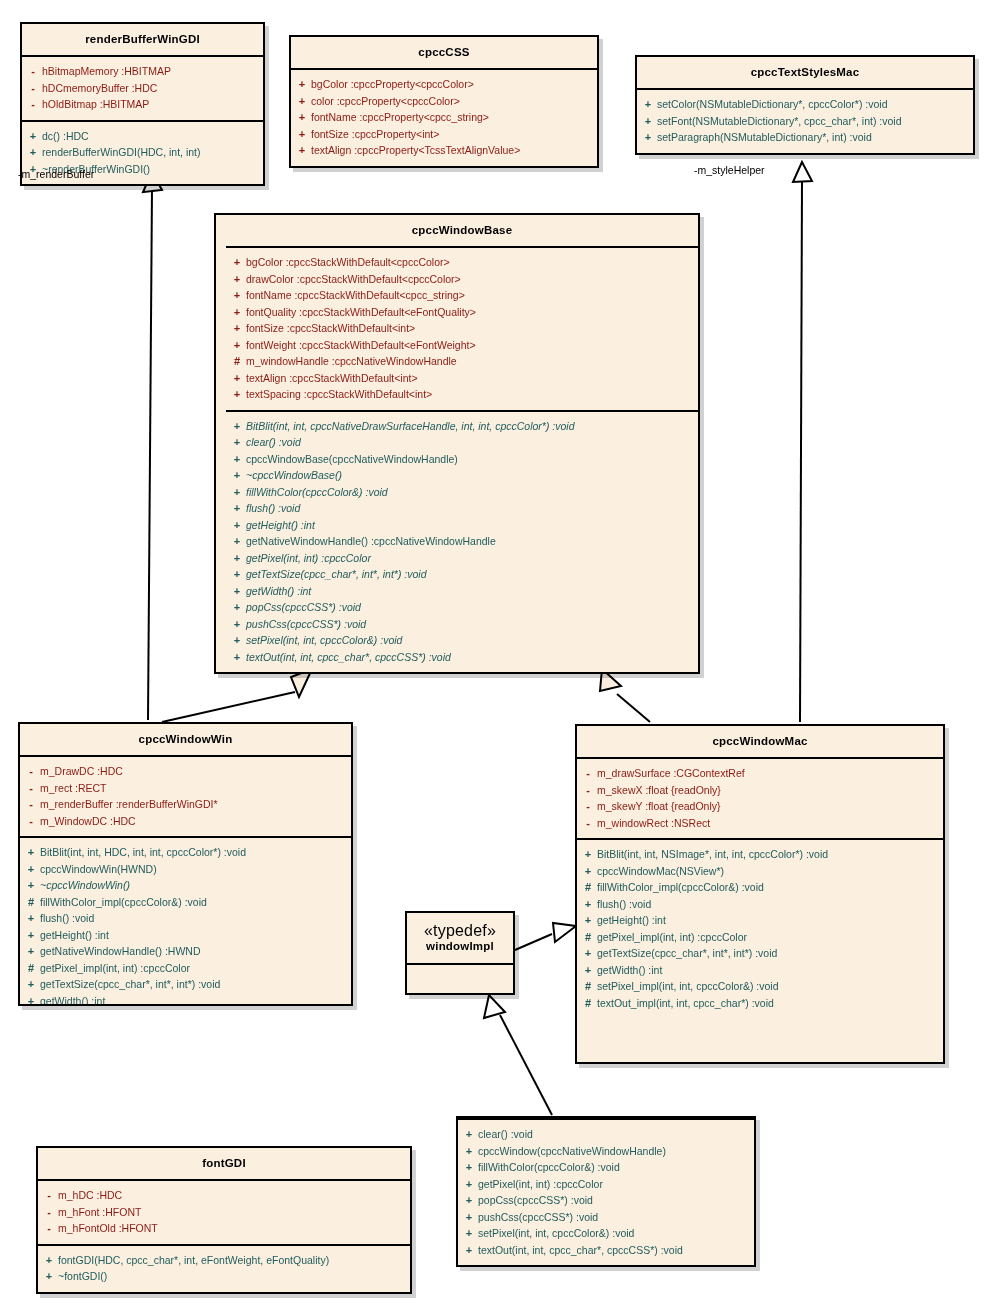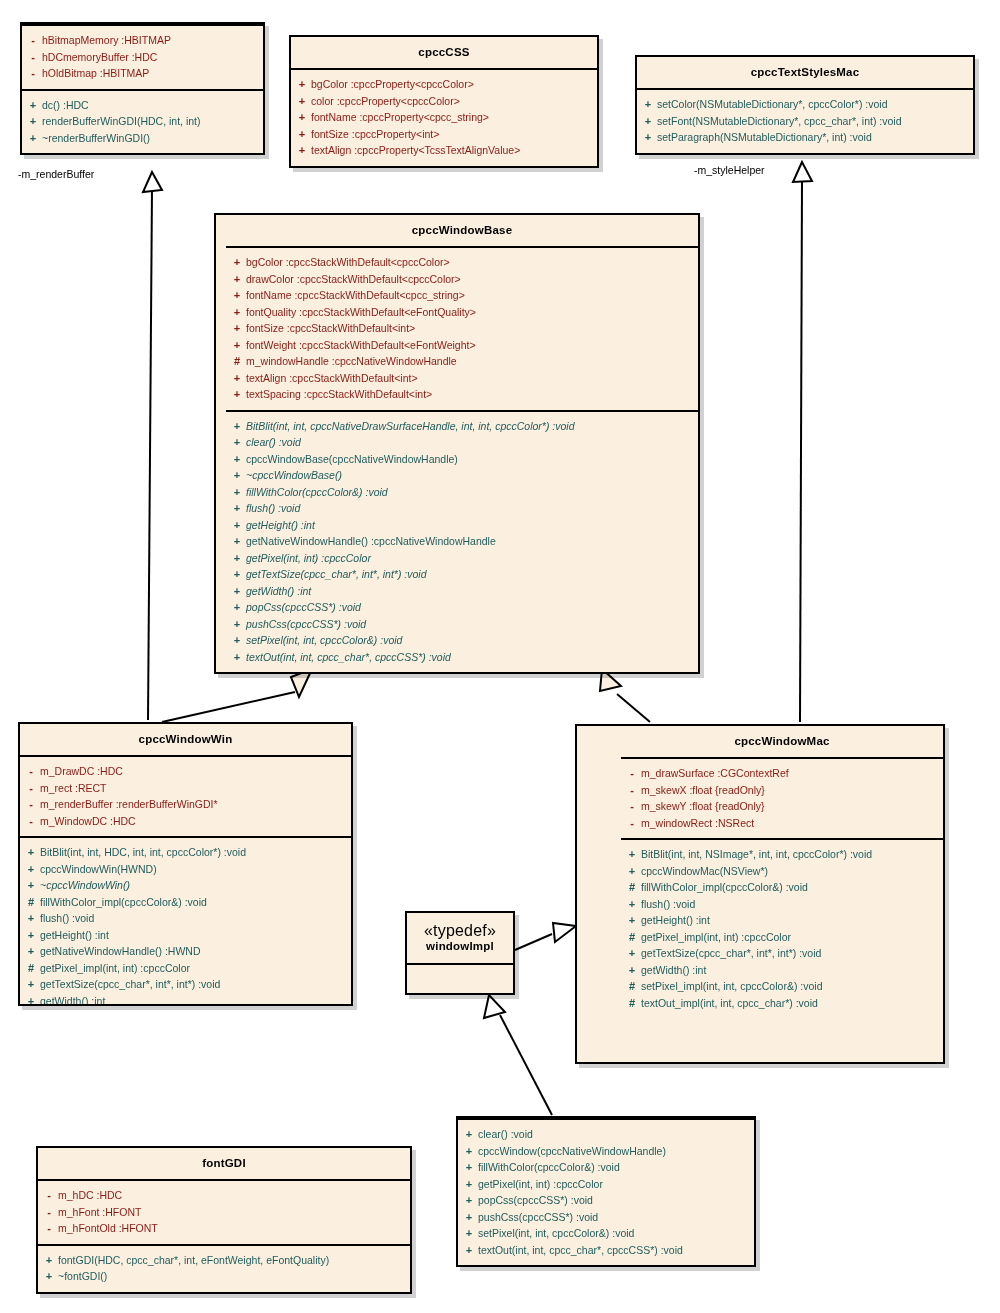--- a/index.html
+++ b/index.html
@@ -98,20 +98,21 @@
     <path d="M 602 669 L 600 691 L 621 686 Z" fill="#FBEFE0" stroke="#000" stroke-width="2"></path>
 
     <path d="M 515 950 L 552 934" stroke="#000" stroke-width="2" fill="none"></path>
     <path d="M 576 926 L 553 923 L 555 942 Z" fill="#ffffff" stroke="#000" stroke-width="2"></path>
 
     <path d="M 552 1115 L 500 1015" stroke="#000" stroke-width="2" fill="none"></path>
     <path d="M 489 995 L 484 1018 L 505 1012 Z" fill="#ffffff" stroke="#000" stroke-width="2"></path>
   </svg>
 
   <div class="uml-class" style="left:20px; top:22px; width:245px;">
+    <div class="cls-title">renderBufferWinGDI</div>
     <div class="divider"></div>
     <div class="cls-section attrs">
       <div class="member">
         <span class="vis">-</span>
         <span class="mtext">hBitmapMemory  :HBITMAP</span>
       </div>
       <div class="member">
         <span class="vis">-</span>
         <span class="mtext">hDCmemoryBuffer  :HDC</span>
       </div>
@@ -356,21 +357,21 @@
         <span class="vis">#</span>
         <span class="mtext">setPixel_impl(int, int, cpccColor&amp;)  :void</span>
       </div>
       <div class="member">
         <span class="vis">#</span>
         <span class="mtext">textOut_impl(int, int, cpcc_char*)  :void</span>
       </div>
     </div>
   </div>
 
-  <div class="uml-class" style="left:575px; top:724px; width:370px; height:340px;padding-left:44px;">
+  <div class="uml-class" style="left:575px; top:724px; width:370px; height:340px;">
     <div class="cls-title">cpccWindowMac</div>
     <div class="divider"></div>
     <div class="cls-section attrs">
       <div class="member">
         <span class="vis">-</span>
         <span class="mtext">m_drawSurface  :CGContextRef</span>
       </div>
       <div class="member">
         <span class="vis">-</span>
         <span class="mtext">m_skewX  :float {readOnly}</span>

